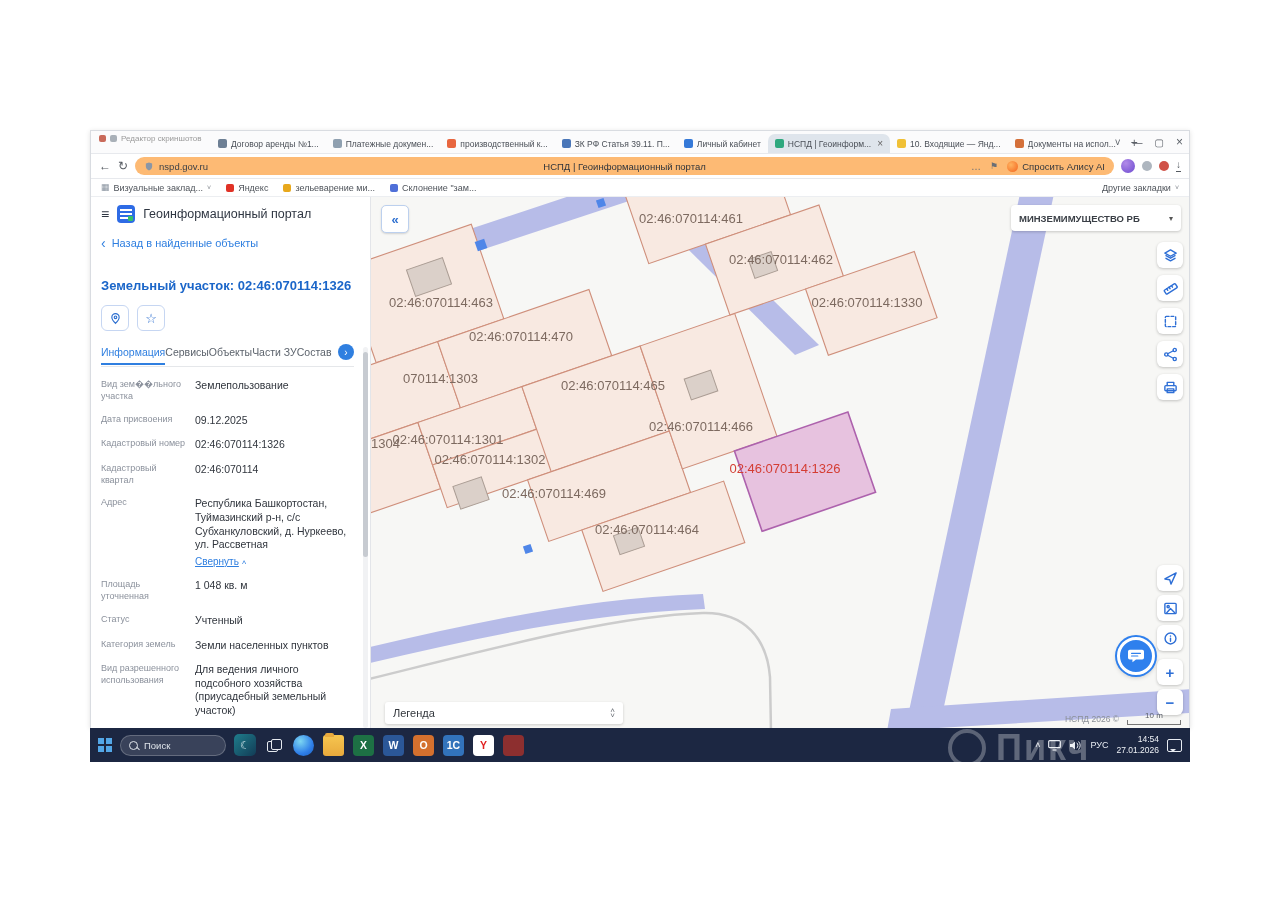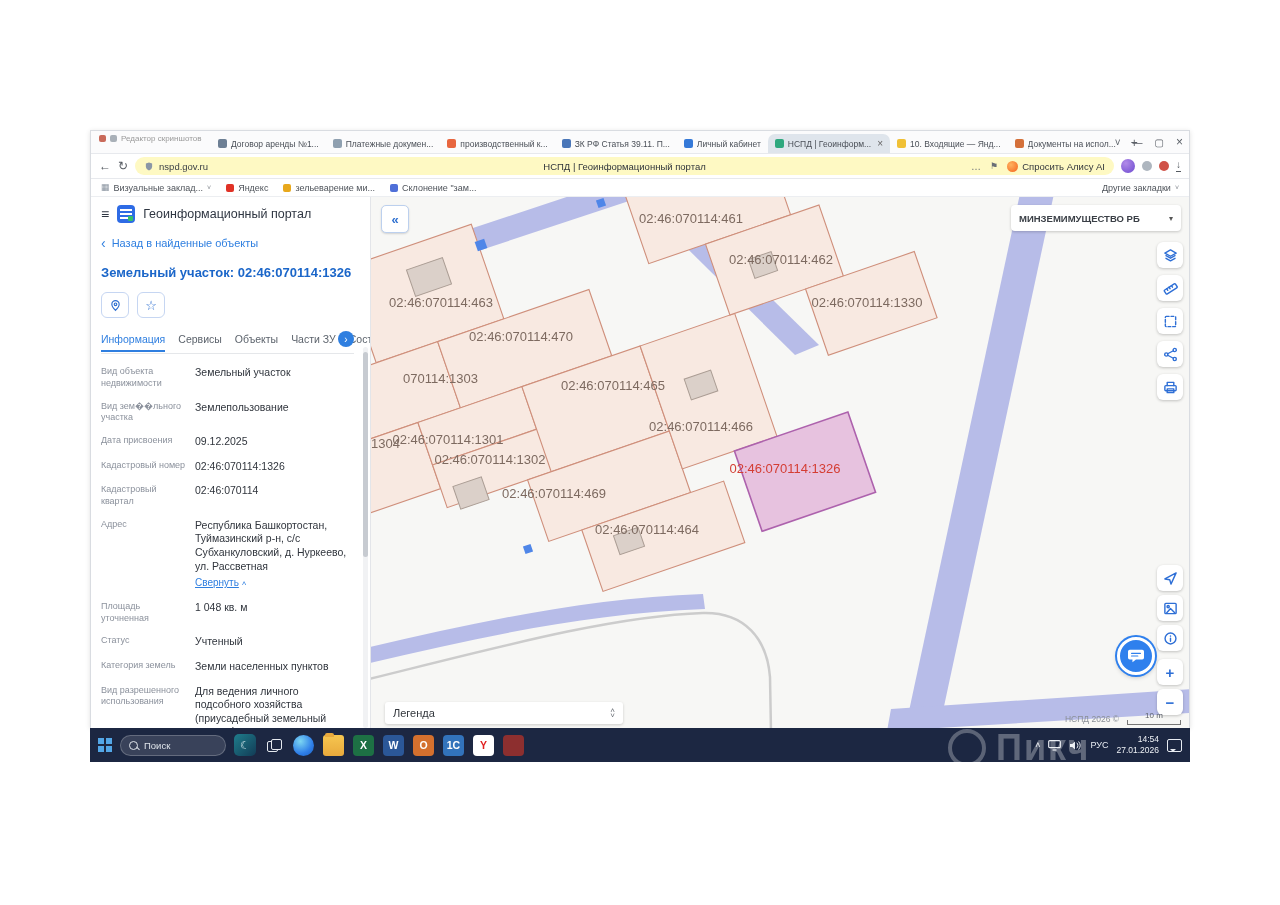--- a/index.html
+++ b/index.html
@@ -17,21 +17,21 @@
   .favicon{width:9px;height:9px;border-radius:2px;flex:0 0 auto;}
   .tab-label{overflow:hidden;text-overflow:clip;}
   .tab-close{font-size:10px;color:#666;margin-left:2px;}
   .new-tab{font-size:12px;color:#5a5f66;padding:0 8px;line-height:19px;}
   .tab-controls{position:absolute;right:6px;top:0;height:22px;display:flex;align-items:center;gap:12px;font-size:10px;color:#5a5f66;}
   .tab-controls .close{font-size:12px;}
 
   
   .navbar{height:24px;display:flex;align-items:center;padding:0 8px;gap:7px;border-bottom:1px solid #e7e9ed;background:#fff;}
   .nav-ic{font-size:12px;color:#555a61;line-height:1;}
-  .urlpill{flex:1;height:18px;background:#fef9c3;border-radius:9px;display:flex;align-items:center;padding:0 9px;position:relative;min-width:0;}
+  .urlpill{flex:1;height:18px;background:#fdba74;border-radius:9px;display:flex;align-items:center;padding:0 9px;position:relative;min-width:0;}
   .shield{width:10px;height:11px;flex:0 0 auto;}
   .url-text{font-size:9.5px;color:#3a3f46;margin-left:5px;}
   .page-title-center{position:absolute;left:50%;transform:translateX(-50%);font-size:9.5px;color:#2f343b;white-space:nowrap;}
   .pill-right{margin-left:auto;display:flex;align-items:center;gap:9px;}
   .dots{font-size:10px;color:#6a6f76;}
   .bm-flag{font-size:9px;color:#6a6f76;}
   .alice{display:flex;align-items:center;gap:4px;font-size:9.5px;color:#33373d;}
   .alice-dot{width:11px;height:11px;border-radius:50%;background:radial-gradient(circle at 35% 35%,#ffb25e,#f4641e);}
   .avatar{width:14px;height:14px;border-radius:50%;background:radial-gradient(circle at 35% 30%,#b18ae8,#6d4bd0);}
   .ext-dot{width:10px;height:10px;border-radius:50%;}
@@ -51,21 +51,21 @@
   
   .panel{position:relative;width:280px;flex:0 0 280px;border-right:1px solid #e3e5e9;overflow:hidden;box-sizing:border-box;padding:8px 16px 0 10px;}
   .panel-head{display:flex;align-items:center;gap:8px;}
   .burger{font-size:14px;color:#2f3642;}
   .logo{width:18px;height:18px;border-radius:4px;background:linear-gradient(#2e6be5,#2e6be5);position:relative;flex:0 0 auto;}
   .logo::before{content:"";position:absolute;left:3px;right:3px;top:4px;height:10px;background:repeating-linear-gradient(#fff 0 2px,transparent 2px 4px);}
   .logo::after{content:"";position:absolute;right:2px;bottom:2px;width:5px;height:5px;border-radius:1px;background:#35c06a;}
   .app-title{font-size:12.5px;color:#2f3642;}
   .back-row{margin-top:13px;display:flex;align-items:center;gap:6px;color:#2f7fe0;font-size:11px;}
   .back-ch{font-size:14px;line-height:1;}
-  .obj-title{margin-top:15px;font-size:13px;font-weight:bold;color:#1b66c9;line-height:1.25;}
+  .obj-title{margin-top:28px;font-size:13px;font-weight:bold;color:#1b66c9;line-height:1.25;}
   .mini-btns{margin-top:11px;display:flex;gap:8px;}
   .mini-btn{width:26px;height:24px;border:1px solid #c6d6f2;border-radius:6px;display:flex;align-items:center;justify-content:center;color:#2d6fd0;background:#fff;}
   .mini-btn svg{width:13px;height:13px;stroke:#2d6fd0;fill:none;stroke-width:1.4;}
   .star-glyph{font-size:13px;line-height:1;}
   .ptabs{margin-top:13px;display:flex;align-items:center;gap:13px;border-bottom:1px solid #e5e7ea;padding-bottom:6px;position:relative;}
   .ptab{font-size:10.5px;color:#5c636c;white-space:nowrap;}
   .ptab.active{color:#2f7fe0;position:relative;}
   .ptab.active::after{content:"";position:absolute;left:0;right:0;bottom:-7px;height:2px;background:#2f7fe0;}
   .ptab-more{width:16px;height:16px;border-radius:50%;background:#2f7fe0;color:#fff;font-size:10px;display:flex;align-items:center;justify-content:center;flex:0 0 auto;}
   .fields{margin-top:12px;}
@@ -254,34 +254,30 @@
             <svg viewBox="0 0 16 16">
               <path d="M8 14s4.5-4.2 4.5-7.5a4.5 4.5 0 1 0-9 0C3.5 9.8 8 14 8 14Z"></path>
                 <circle cx="8" cy="6.5" r="1.6"></circle>
             </svg>
           </span>
           <span class="mini-btn">
             <span class="star-glyph">☆</span>
           </span>
         </div>
         <div class="ptabs">
-          <span id="ptab-slot" style="display:flex;gap:13px;min-width:0;">
+          <span id="ptab-slot" style="display:flex;min-width:0;">
               <span class="ptab active">Информация</span>
               <span class="ptab">Сервисы</span>
               <span class="ptab">Объекты</span>
               <span class="ptab">Части ЗУ</span>
               <span class="ptab">Состав</span>
             </span>
           <span class="ptab-more">›</span>
         </div>
         <div class="fields">
-            <div class="field-row">
-              <div class="f-label">Вид объекта недвижимости</div>
-              <div class="f-value">Земельный участок</div>
-            </div>
             <div class="field-row">
               <div class="f-label">Вид зем��льного участка</div>
               <div class="f-value">Землепользование</div>
             </div>
             <div class="field-row">
               <div class="f-label">Дата присвоения</div>
               <div class="f-value">09.12.2025</div>
             </div>
             <div class="field-row">
               <div class="f-label">Кадастровый номер</div>

